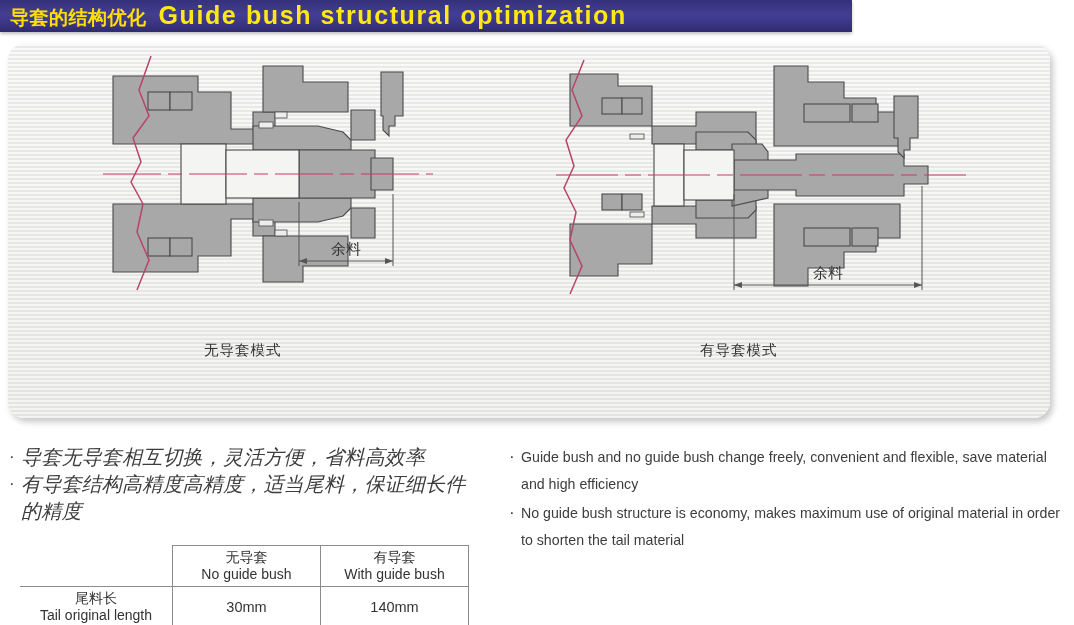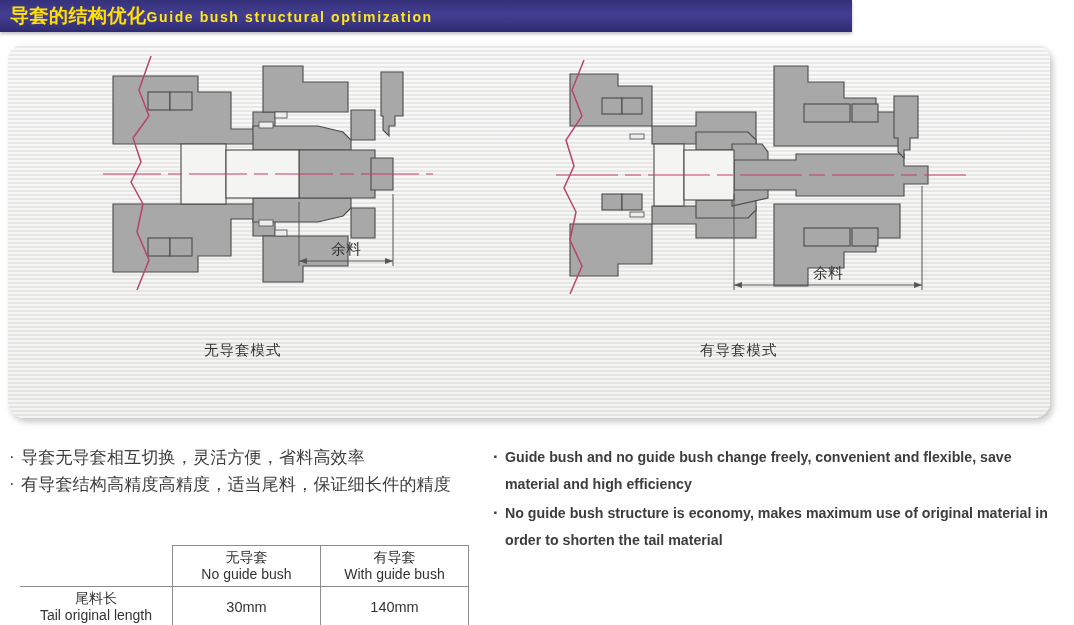--- a/index.html
+++ b/index.html
@@ -35,23 +35,24 @@
     white-space: nowrap;
   }
   .title-cn {
     color: #ffe000;
     font-size: 19px;
     font-weight: bold;
     letter-spacing: 0.5px;
   }
   .title-en {
     color: #ffe816;
-    font-size: 14px;
+    font-size: 25px;
     font-weight: bold;
     letter-spacing: 1.6px;
+    margin-left: 12px;
   }
 
   
   .panel {
     position: absolute;
     left: 8px; top: 44px;
     width: 1042px;
     height: 374px;
     border-radius: 16px;
     background:
@@ -80,40 +81,41 @@
   .cap-right { left: 692px; top: 297px; }
 
   
   .bullets {
     position: absolute;
     list-style: none;
     margin: 0;
     padding: 0;
   }
   .bullets-cn { left: 8px;  top: 444px; width: 470px; }
-  .bullets-en { left: 492px; top: 444px; width: 560px; font-weight: bold; }
+  .bullets-en { left: 508px; top: 444px; width: 560px; }
 
   .bullets li {
     position: relative;
     padding-left: 13px;
     color: #3d3d3d;
   }
   .bullets li::before {
     content: "\00B7";
     position: absolute;
     left: 1px;
     top: -1px;
     font-size: 17px;
     line-height: inherit;
     color: #3d3d3d;
   }
   .bullets-cn li {
-    font-size: 17px;
+    font-size: 20px;
     line-height: 27px;
     letter-spacing: 0.2px;
+    font-style: italic;
   }
   .bullets-en li {
     font-size: 14.2px;
     line-height: 27px;
     margin-bottom: 2px;
   }
 
   
   .cmp-table {
     position: absolute;

